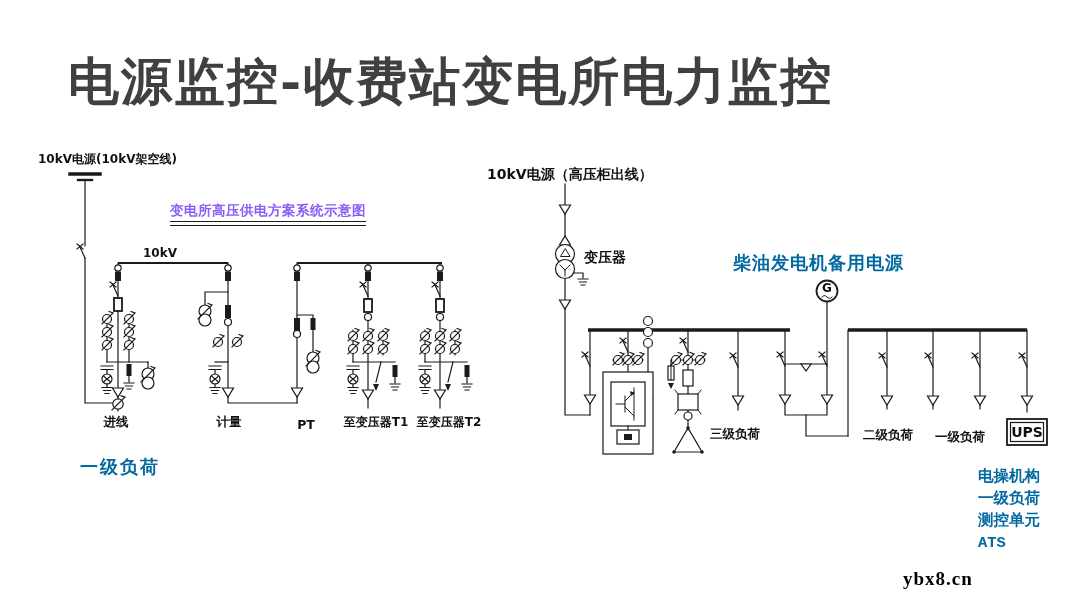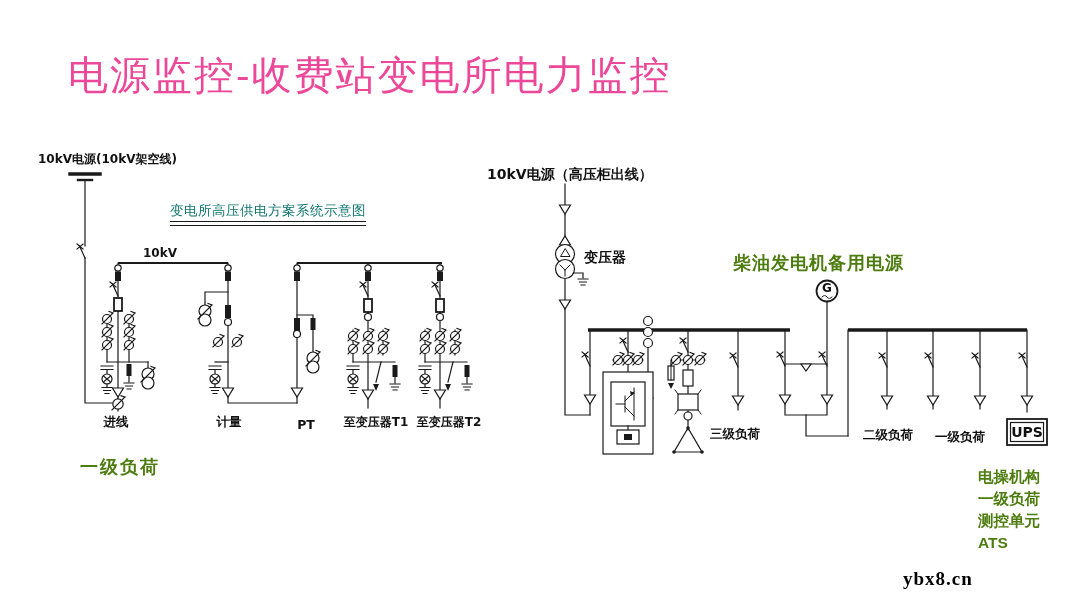--- a/index.html
+++ b/index.html
@@ -1,26 +1,26 @@
 <!DOCTYPE html>
 <html><head>
 <meta charset="utf-8">
 <style>
   html,body{margin:0;padding:0;background:#e8e8e8;}
   .slide{position:relative;width:1080px;height:608px;background:#ffffff;overflow:hidden;
          font-family:"DejaVu Sans","Liberation Sans",sans-serif;}
   .main-title{position:absolute;left:68px;top:48px;font-family:"DejaVu Serif","Liberation Serif",serif;
-         font-size:40px;font-weight:normal;color:#ec4899;letter-spacing:2px;white-space:nowrap;}
-  .diag-title{position:absolute;font-weight:normal;color:#0f766e;white-space:nowrap;}
+         font-size:51px;font-weight:bold;color:#404040;letter-spacing:2px;white-space:nowrap;}
+  .diag-title{position:absolute;font-weight:bold;color:#8b5cf6;white-space:nowrap;}
   .diag-title .u-outer{display:inline-block;border-bottom:1.6px solid #1a1a1a;padding-bottom:2.5px;}
   .diag-title .u-inner{display:inline-block;border-bottom:1.6px solid #1a1a1a;padding-bottom:1px;}
   .hv-title{left:170px;top:202px;font-size:13.5px;letter-spacing:.5px;}
   .lv-title{left:690px;top:195px;font-size:17px;letter-spacing:1px;}
-  .cyan{position:absolute;color:#4d7c0f;font-weight:bold;white-space:nowrap;
-        font-family:Liberation Sans, sans-serif;}
+  .cyan{position:absolute;color:#0369a1;font-weight:bold;white-space:nowrap;
+        font-family:Liberation Mono, monospace;}
   .ann-hv{left:80px;top:455px;font-size:18px;letter-spacing:2px;}
   .ann-gen{left:733px;top:251px;font-size:18px;letter-spacing:1px;}
   .ann-right{left:978px;top:466px;width:92px;font-size:15.5px;line-height:22px;
              text-align:left;white-space:normal;}
   .watermark{position:absolute;left:903px;top:568px;font-family:Liberation Serif, serif;
              font-size:19px;font-weight:bold;color:#000;letter-spacing:1px;}
   svg{position:absolute;left:0;top:0;}
   .ln{stroke:#1a1a1a;stroke-width:1.2;fill:none;stroke-linecap:square;}
   .bus{stroke:#1a1a1a;stroke-width:2.2;fill:none;}
   .bus2{stroke:#1a1a1a;stroke-width:3.6;fill:none;}

